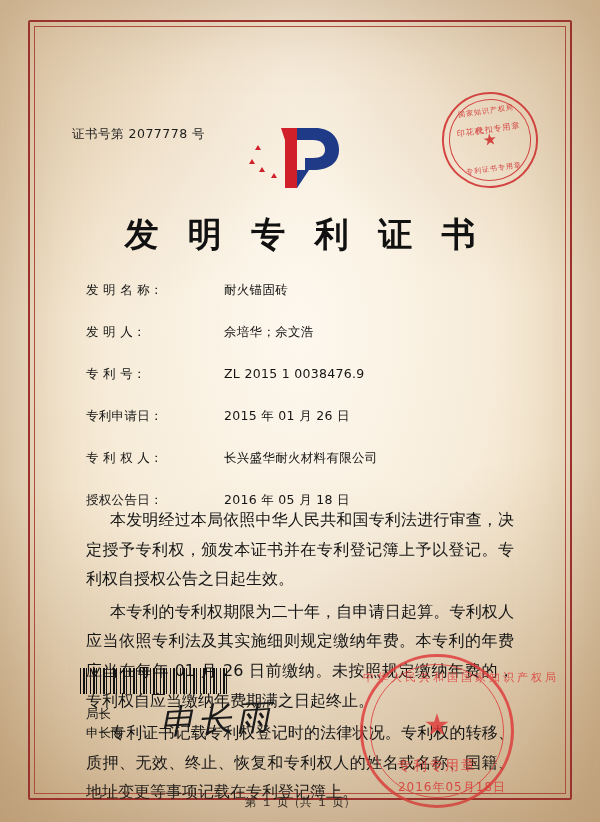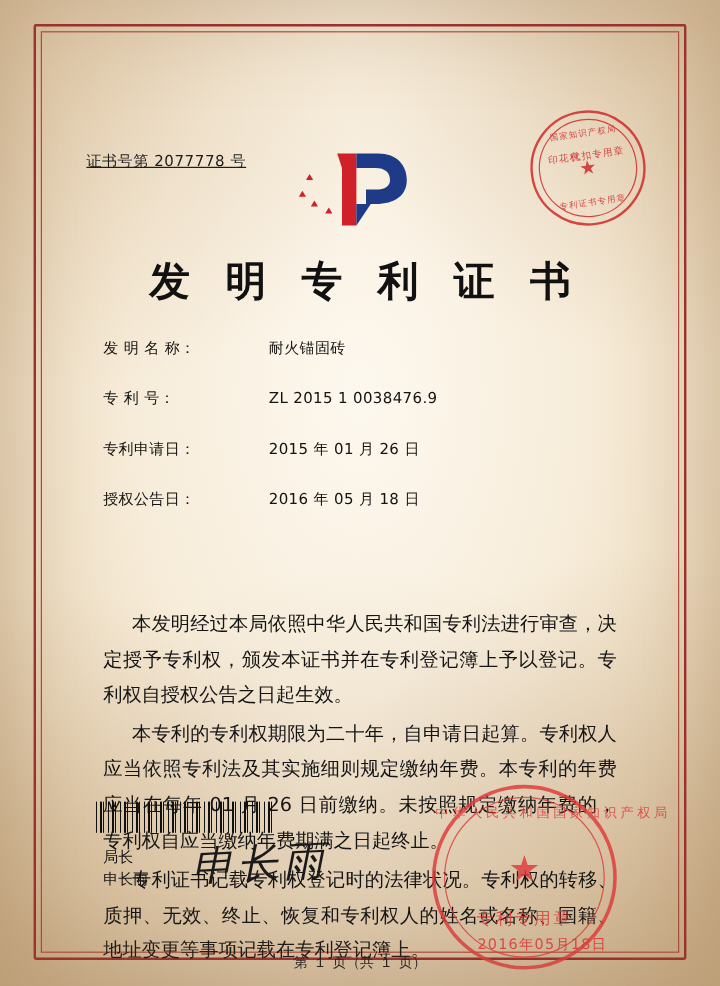--- a/index.html
+++ b/index.html
@@ -75,21 +75,20 @@
   }
   
   .cert-no {
     position: absolute;
     left: 22px;
     top: 84px;
     font-size: 12.5px;
     color: #1d1d1d;
     letter-spacing: 0.5px;
     font-family: "DejaVu Sans", sans-serif;
-    text-decoration: underline;
   }
   
   .seal-top {
     position: absolute;
     right: 12px;
     top: 50px;
     width: 92px;
     height: 92px;
     border-radius: 50%;
     border: 2.5px solid #cf2b2b;
@@ -316,26 +315,34 @@
     </div>
 
     <div class="title">发 明 专 利 证 书</div>
 
     <div class="fields">
       <div class="frow">
         <div class="flabel">发 明 名 称：</div>
         <div class="fvalue">耐火锚固砖</div>
       </div>
       <div class="frow">
+        <div class="flabel">发 明 人：</div>
+        <div class="fvalue">佘培华；佘文浩</div>
+      </div>
+      <div class="frow">
         <div class="flabel">专 利 号：</div>
         <div class="fvalue">ZL 2015 1 0038476.9</div>
       </div>
       <div class="frow">
         <div class="flabel">专利申请日：</div>
         <div class="fvalue">2015 年 01 月 26 日</div>
+      </div>
+      <div class="frow">
+        <div class="flabel">专 利 权 人：</div>
+        <div class="fvalue">长兴盛华耐火材料有限公司</div>
       </div>
       <div class="frow">
         <div class="flabel">授权公告日：</div>
         <div class="fvalue">2016 年 05 月 18 日</div>
       </div>
     </div>
 
     <div class="paras">
       <p>本发明经过本局依照中华人民共和国专利法进行审查，决定授予专利权，颁发本证书并在专利登记簿上予以登记。专利权自授权公告之日起生效。</p>
       <p>本专利的专利权期限为二十年，自申请日起算。专利权人应当依照专利法及其实施细则规定缴纳年费。本专利的年费应当在每年 01 月 26 日前缴纳。未按照规定缴纳年费的，专利权自应当缴纳年费期满之日起终止。</p>

